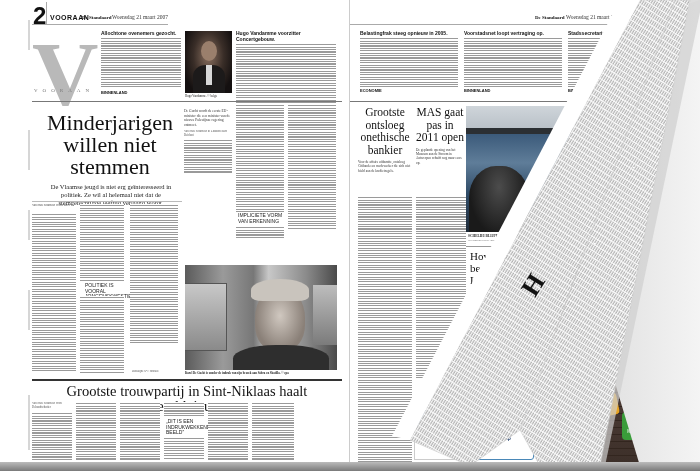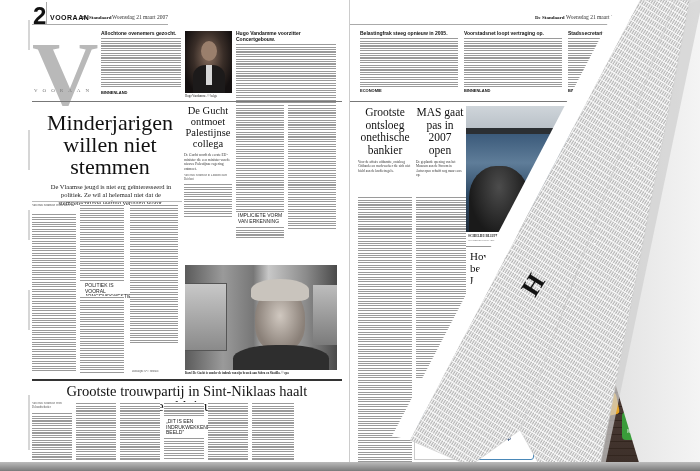--- a/index.html
+++ b/index.html
@@ -77,21 +77,20 @@
     <div class="rule" style="left:32px;top:201px;width:150px;height:1px;background:#bbb"></div>
     <div class="txt" style="position:absolute;left:32px;top:204px;width:44px;font-size:3px;color:#444">Van onze redacteur Veerle Beel</div>
     <div class="lines" style="position:absolute;left:32px;top:213px;width:44px;height:160px"></div>
     <div class="lines" style="position:absolute;left:80px;top:204px;width:44px;height:78px"></div>
     <div style="position:absolute;left:85px;top:283px;width:44px;font-family:'Liberation Sans',sans-serif;font-size:5px;line-height:5.5px;color:#222">POLITIEK IS VOORAL JONGENSKWESTIE</div>
     <div class="lines" style="position:absolute;left:80px;top:296px;width:44px;height:77px"></div>
     <div class="lines" style="position:absolute;left:130px;top:204px;width:48px;height:140px"></div>
     <div class="txt" style="position:absolute;left:132px;top:370px;width:48px;font-size:3px">Blokzijde 6-7: dossier.</div>
 
     <div style="position:absolute;left:184px;top:105px;width:48px">
-      <div class="head-serif" style="font-size:10.5px;line-height:11px">De Gucht ontmoet Palestijnse collega</div>
       <div class="txt" style="margin-top:4px;font-size:3.6px;line-height:4.5px;color:#333;text-align:left">De Gucht wordt de eerste EU-minister die een minister van de nieuwe Palestijnse regering ontmoet.</div>
       <div class="txt" style="margin-top:3px;font-size:3px;text-align:left">Van onze redacteur in Libanon Bart Beirlant</div>
       <div class="lines" style="margin-top:2px;height:34px"></div>
     </div>
     <div class="lines" style="position:absolute;left:236px;top:104px;width:48px;height:108px"></div>
     <div style="position:absolute;left:238px;top:213px;width:48px;font-family:'Liberation Sans',sans-serif;font-size:5px;line-height:5.5px;color:#222">IMPLICIETE VORM VAN ERKENNING</div>
     <div class="lines" style="position:absolute;left:236px;top:226px;width:48px;height:12px"></div>
     <div class="lines" style="position:absolute;left:288px;top:104px;width:48px;height:125px"></div>
 
     <div class="photo" style="left:185px;top:265px;width:152px;height:105px;background:linear-gradient(90deg,#5b5b5b,#9a9a9a 25%,#777 45%,#c8c8c8 55%,#8a8a8a 80%,#4a4a4a)">
@@ -142,21 +141,21 @@
     </div>
     <div class="rule" style="left:0;top:101px;width:325px;height:1px;background:#777"></div>
 
     <div style="position:absolute;left:8px;top:106px;width:54px">
       <div class="head-serif" style="font-size:11.5px;line-height:12.5px">Grootste ontsloeg onethische bankier</div>
       <div class="txt" style="margin-top:4px;font-size:3.4px;line-height:4.4px;color:#333;text-align:left">Voor de affaire uitbarstte, ontsloeg Citibank een medewerker die zich niet hield aan de kredietregels.</div>
     </div>
     <div class="lines" style="position:absolute;left:8px;top:196px;width:54px;height:268px"></div>
 
     <div style="position:absolute;left:66px;top:106px;width:48px">
-      <div class="head-serif" style="font-size:11.5px;line-height:12.5px">MAS gaat pas in 2007 open</div>
+      <div class="head-serif" style="font-size:11.5px;line-height:12.5px">MAS gaat pas in 2011 open</div>
       <div class="txt" style="margin-top:4px;font-size:3.4px;line-height:4.4px;color:#333;text-align:left">De geplande opening van het Museum aan de Stroom in Antwerpen schuift nog maar eens op.</div>
     </div>
     <div class="lines" style="position:absolute;left:66px;top:196px;width:50px;height:182px"></div>
 
     <div class="photo" style="left:116px;top:106px;width:150px;height:126px;background:linear-gradient(#cfd5da 0%,#b9c1c8 18%,#3b5a7a 22%,#5f7d99 45%,#2e4a66 70%,#1e2a38 100%)">
       <div style="position:absolute;left:0;top:22px;width:150px;height:6px;background:#2b2f33"></div>
       <div style="position:absolute;left:3px;top:60px;width:60px;height:70px;border-radius:45% 45% 0 0;background:radial-gradient(ellipse at 50% 30%,#4c4c4c,#1a1a1a 70%)"></div>
       <div style="position:absolute;left:98px;top:35px;width:22px;height:14px;border-radius:50% 50% 20% 20%;background:#7c6a4a"></div>
       <div style="position:absolute;left:92px;top:50px;width:26px;height:14px;border-radius:50%;background:#d06f93"></div>
     </div>

